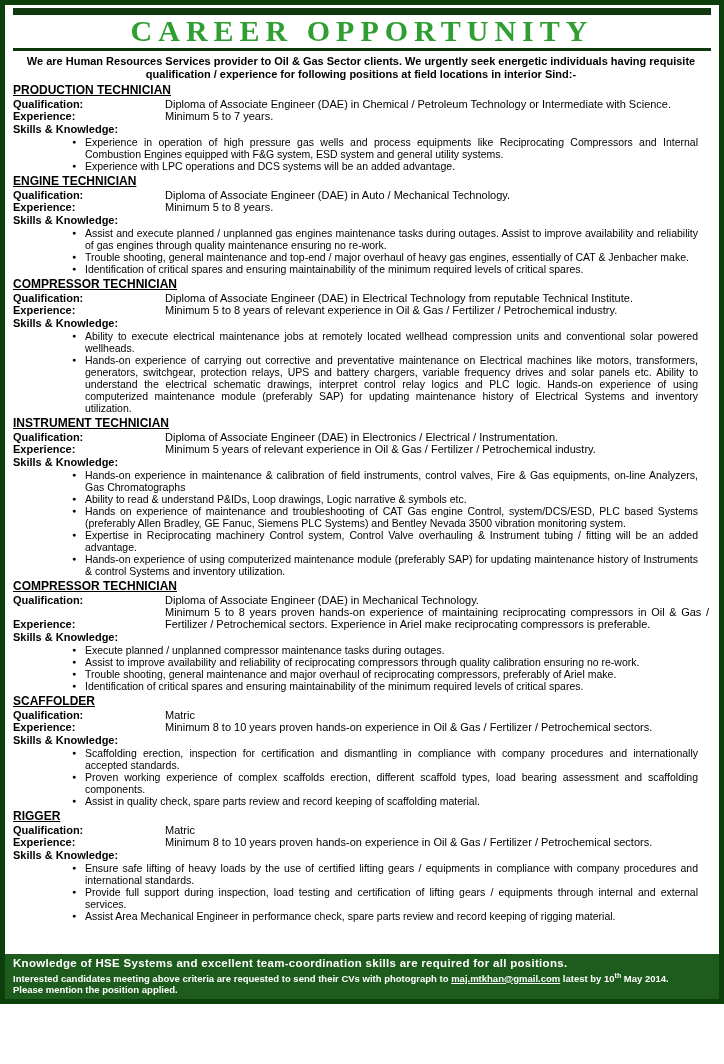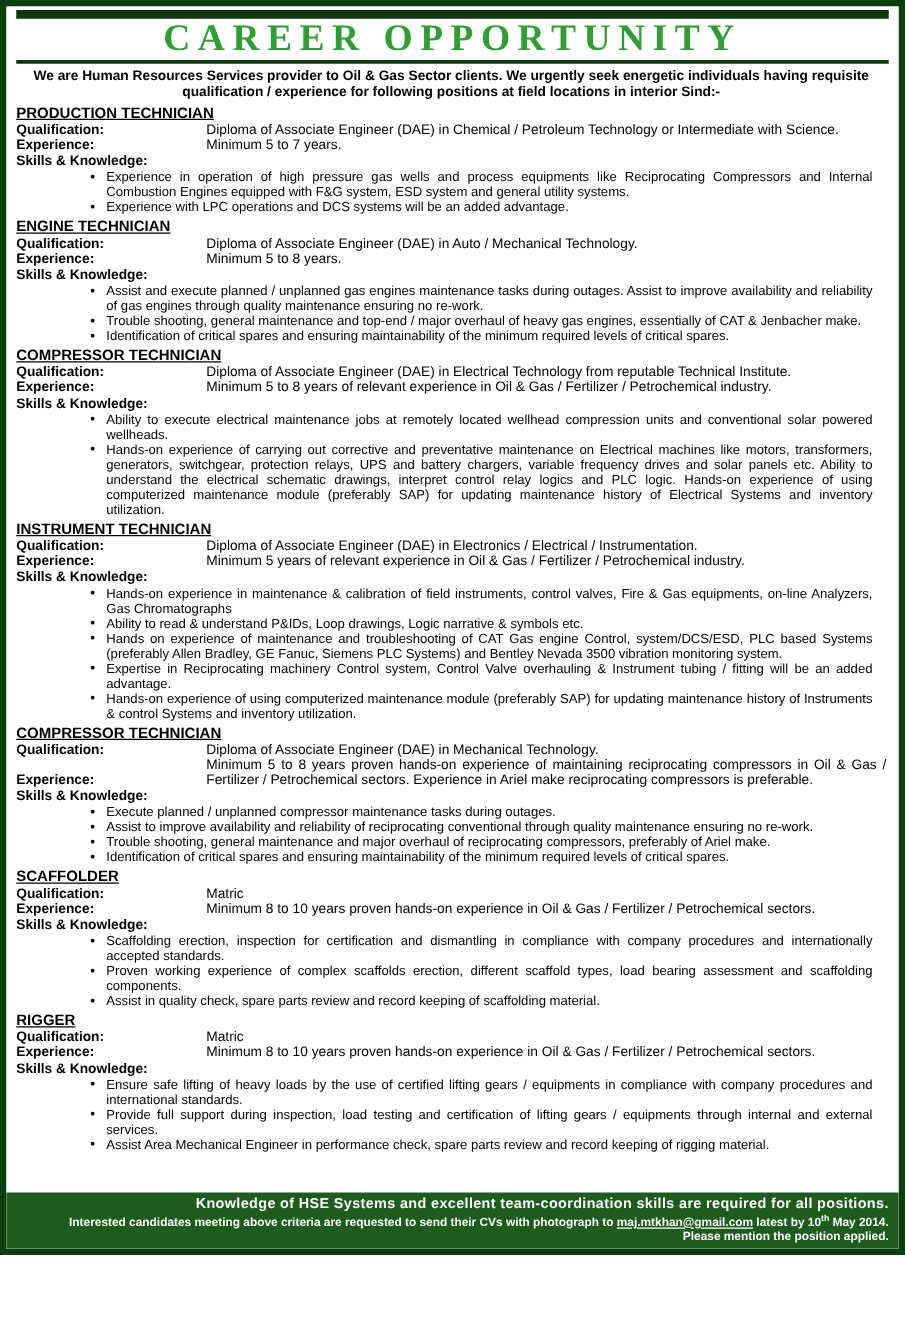--- a/index.html
+++ b/index.html
@@ -31,21 +31,21 @@
   .skills-label{font-weight:bold;font-size:11px;line-height:13px;margin-top:1px;}
   ul.skills{margin:0 11px 1px 58px;padding:0;list-style:none;}
   ul.skills li{
     position:relative;padding-left:14px;font-size:10.5px;line-height:12px;
     text-align:justify;
   }
   ul.skills li::before{
     content:"\25CF";position:absolute;left:1px;top:0;font-size:7px;line-height:12px;
   }
   .footer{
-    margin-top:auto;background:#1e5c1e;color:#ffffff;text-align:right;
+    margin-top:auto;background:#1e5c1e;color:#ffffff;text-align:left;
     padding:3px 8px 4px 8px;
   }
   .footer .f1{font-weight:bold;font-size:11.5px;line-height:13px;letter-spacing:0.3px;}
   .footer .f2{font-weight:bold;font-size:9.5px;line-height:11px;}
   .footer .f2 .email{text-decoration:underline;}
   .footer .f3{font-weight:bold;font-size:9.5px;line-height:11px;}
   sup{font-size:7px;}
 </style>
 </head>
 <body>
@@ -140,21 +140,21 @@
         <span class="label">Qualification:</span>
         <span class="value">Diploma of Associate Engineer (DAE) in Mechanical Technology.</span>
       </div>
       <div class="row">
         <span class="label">Experience:</span>
         <span class="value">Minimum 5 to 8 years proven hands-on experience of maintaining reciprocating compressors in Oil &amp; Gas / Fertilizer / Petrochemical sectors. Experience in Ariel make reciprocating compressors is preferable.</span>
       </div>
       <div class="skills-label">Skills &amp; Knowledge:</div>
       <ul class="skills">
         <li>Execute planned / unplanned compressor maintenance tasks during outages.</li>
-        <li>Assist to improve availability and reliability of reciprocating conventional through quality maintenance ensuring no re-work.</li>
+        <li>Assist to improve availability and reliability of reciprocating compressors through quality calibration ensuring no re-work.</li>
         <li>Trouble shooting, general maintenance and major overhaul of reciprocating compressors, preferably of Ariel make.</li>
         <li>Identification of critical spares and ensuring maintainability of the minimum required levels of critical spares.</li>
       </ul>
     </section>
 
     <section class="position">
       <h2 class="pos-title">SCAFFOLDER</h2>
       <div class="row">
         <span class="label">Qualification:</span>
         <span class="value">Matric</span>

